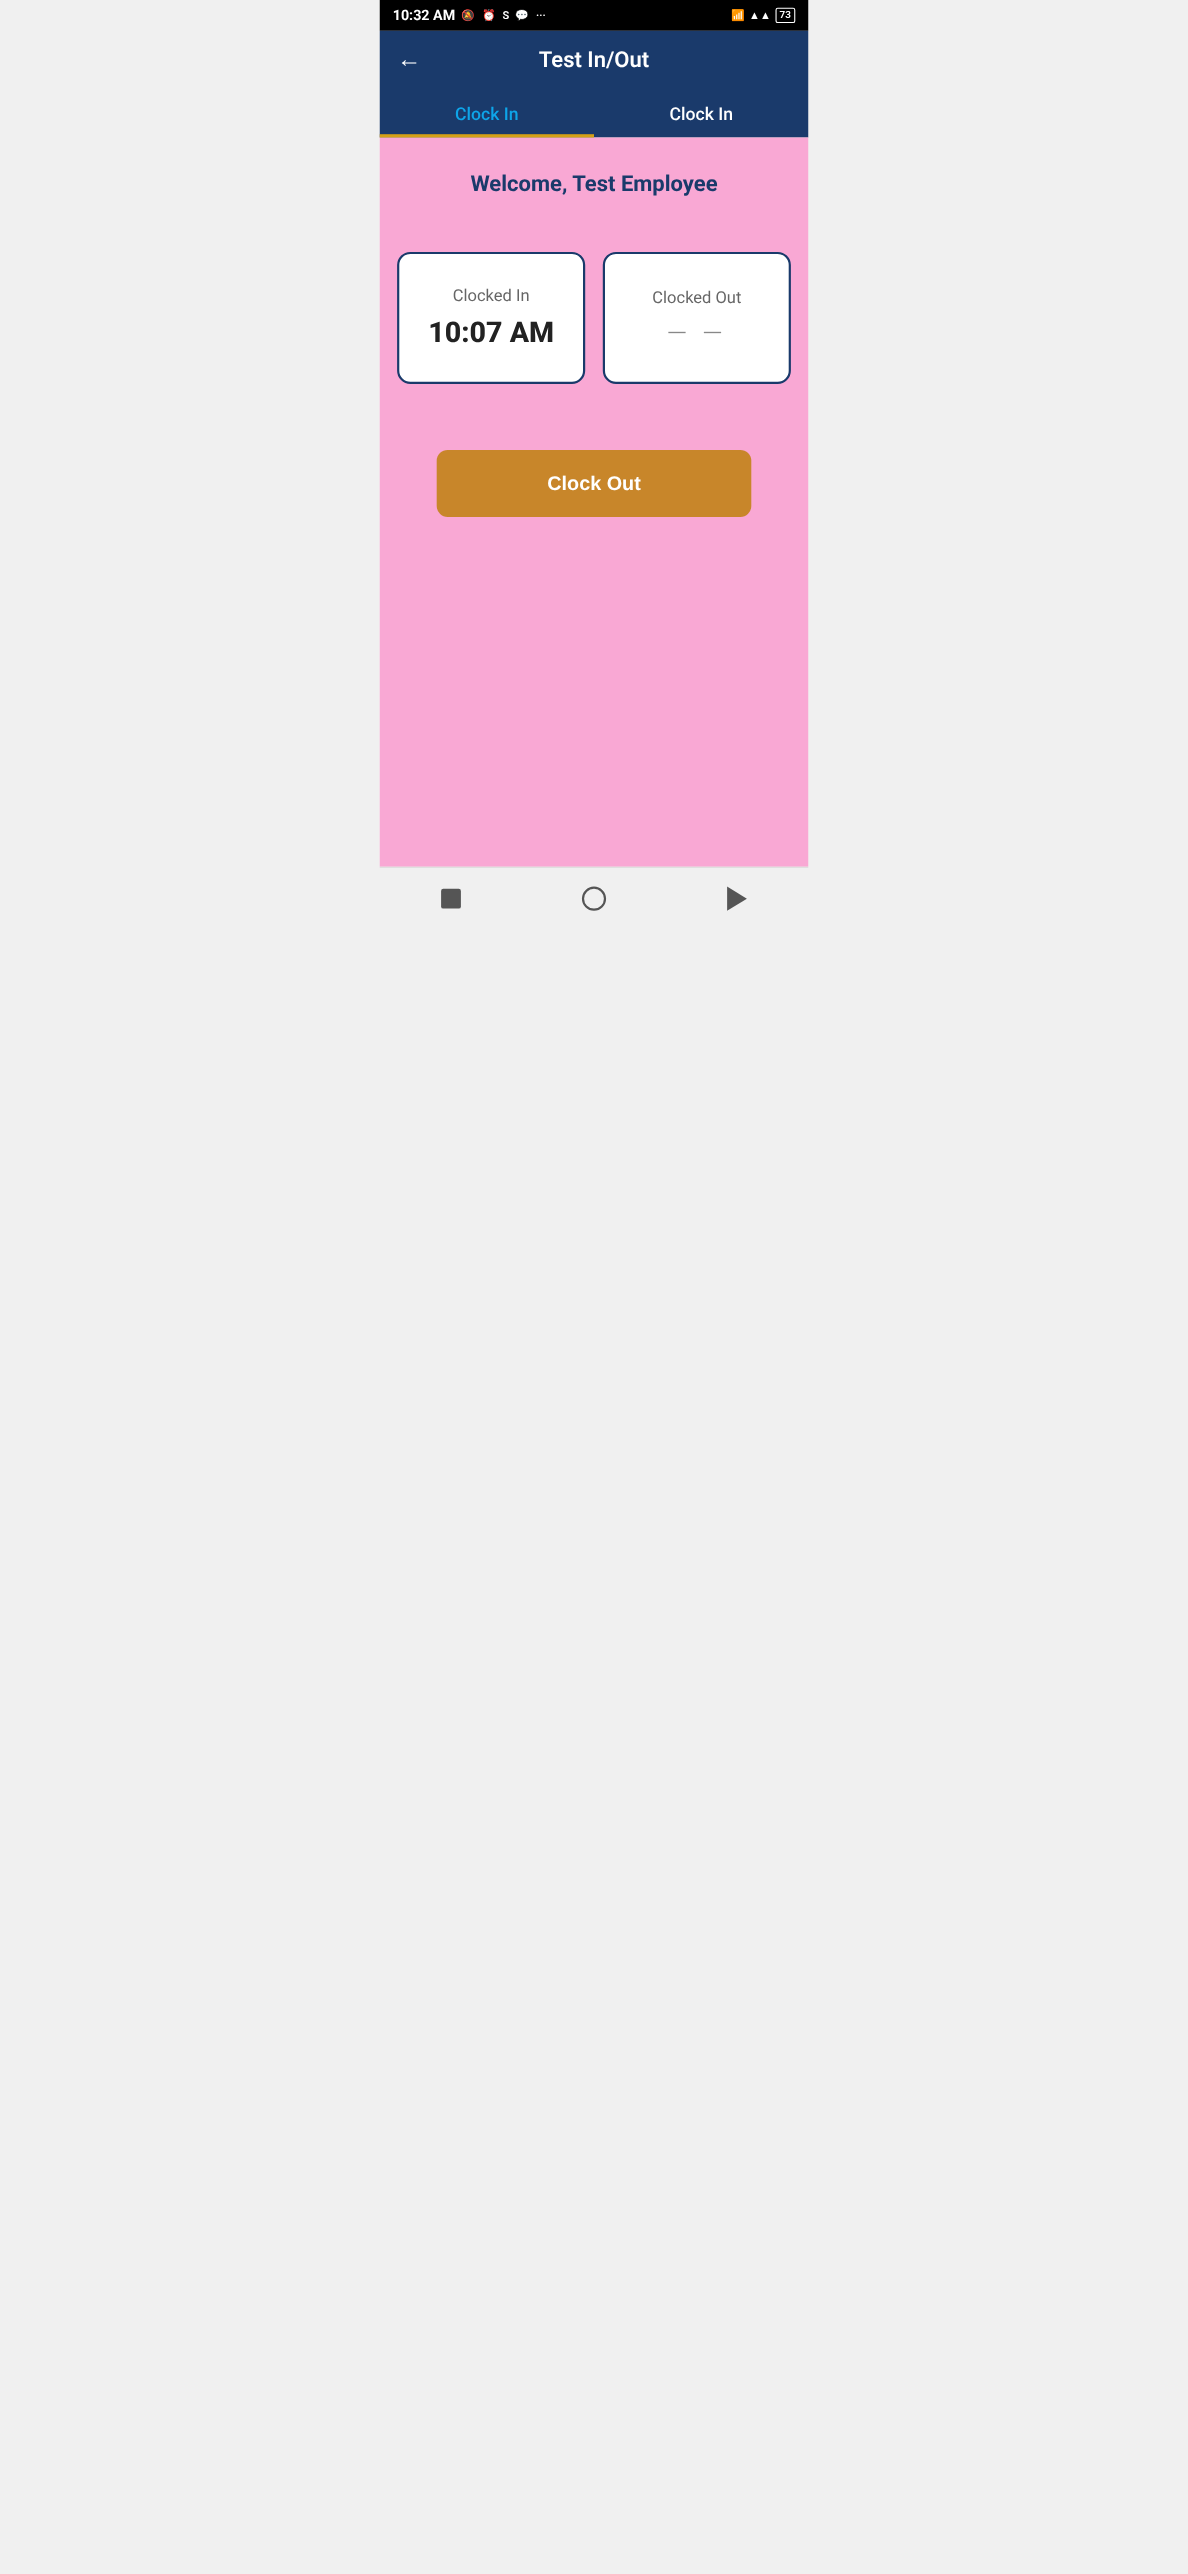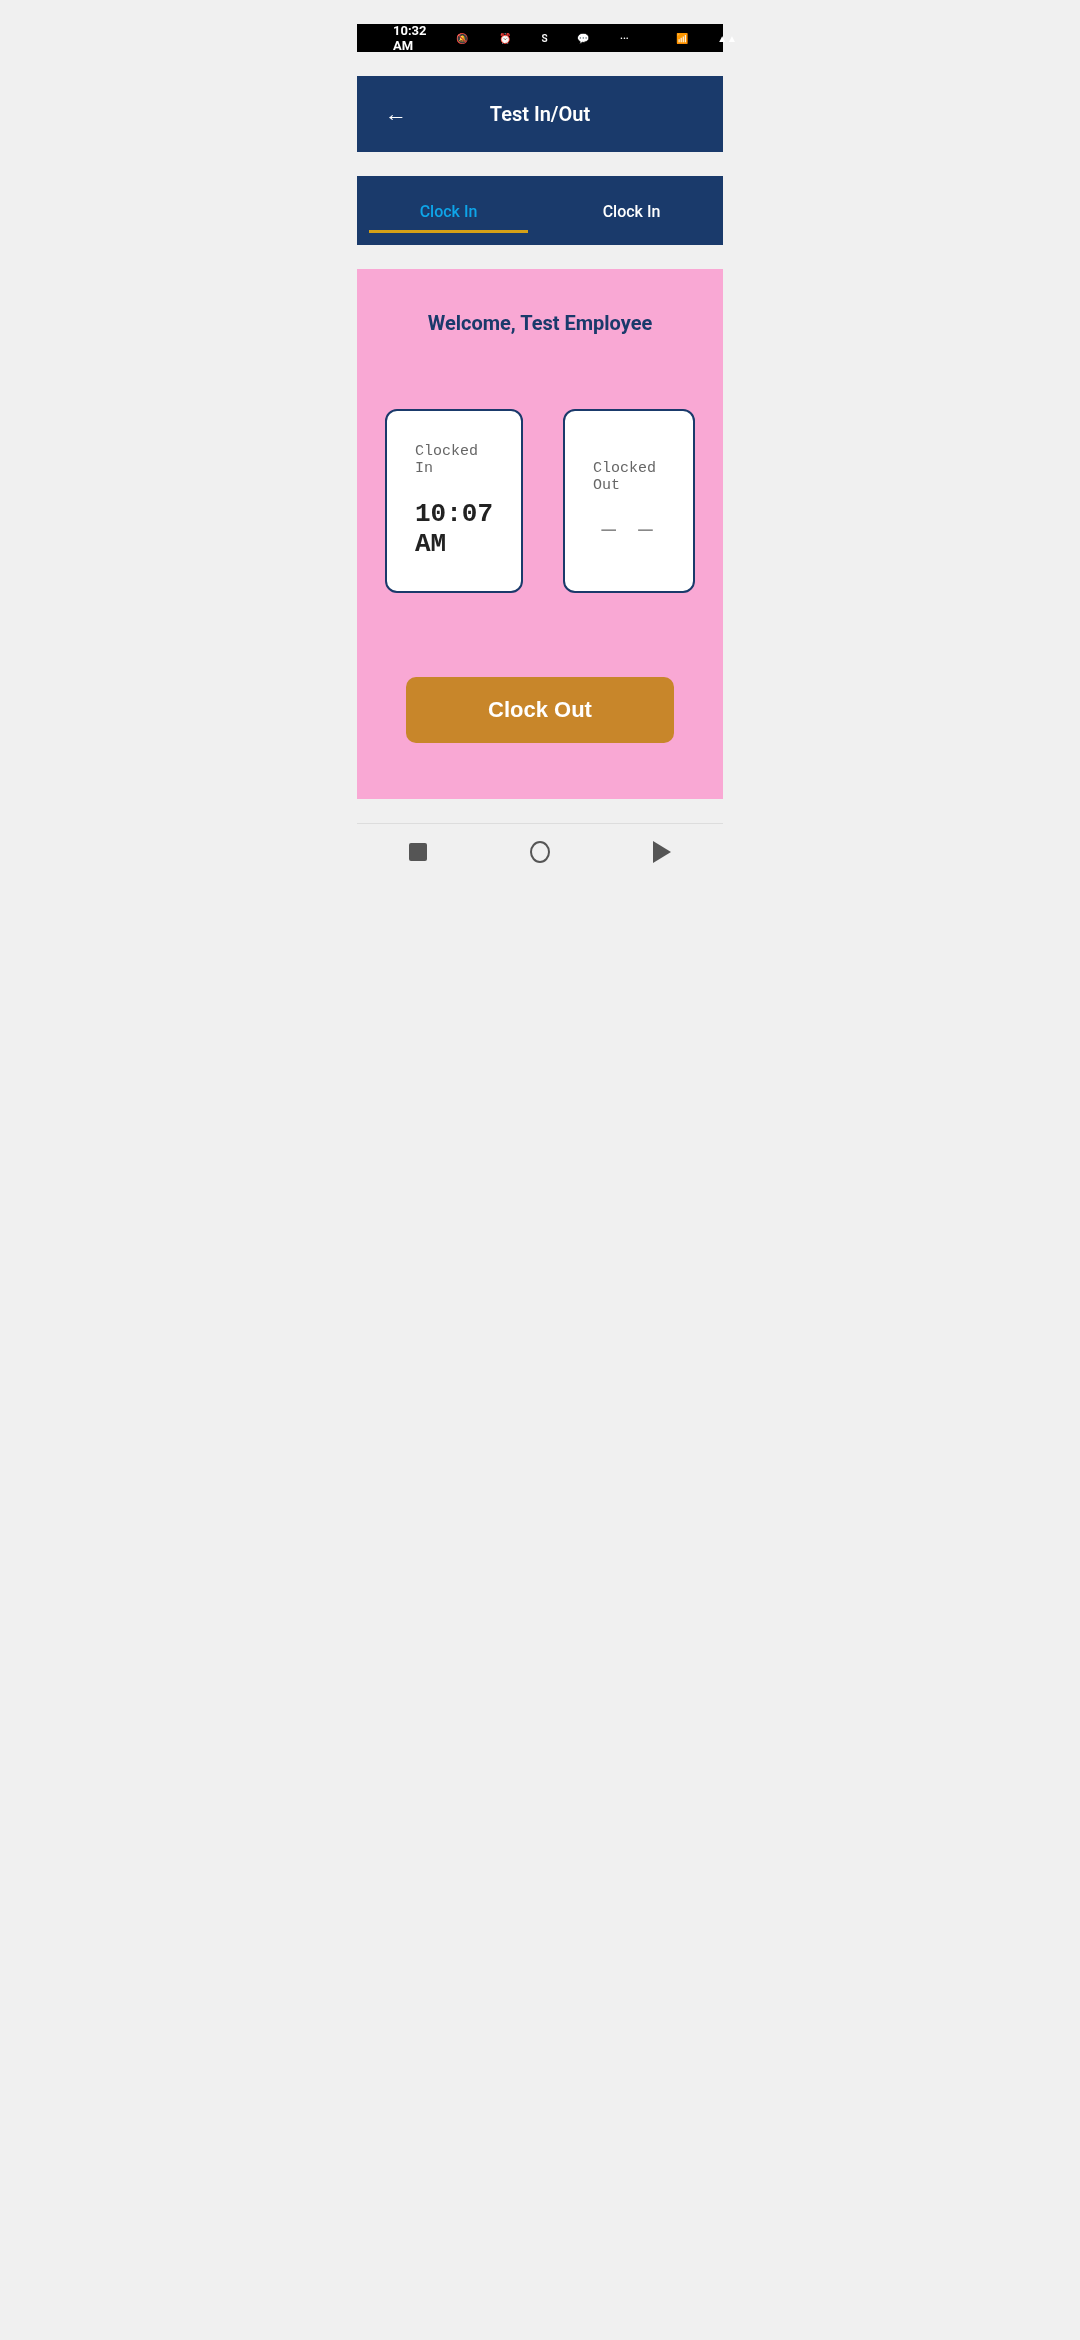--- a/index.html
+++ b/index.html
@@ -1,17 +1,17 @@
 <!DOCTYPE html>
 <html><head>
   <meta charset="utf-8">
   <meta name="viewport" content="width=device-width, initial-scale=1.0">
   <style>
     * {
-      margin: 12px;
+      margin: 0;
       padding: 0;
       box-sizing: border-box;
     }
 
     body {
       width: 390px;
       min-height: 844px;
       background: #f0f0f0;
       font-family: -apple-system, BlinkMacSystemFont, 'Segoe UI', Roboto, sans-serif;
       display: flex;
@@ -154,21 +154,20 @@
       flex: 1;
       background: #fff;
       border: 2px solid #1a3a6b;
       border-radius: 12px;
       padding: 20px 16px;
       display: flex;
       flex-direction: column;
       align-items: center;
       justify-content: center;
       min-height: 120px;
-      font-family: Liberation Mono, monospace;
     }
 
     .clock-card-label {
       color: #666;
       font-size: 15px;
       font-weight: 400;
       margin-bottom: 10px;
     }
 
     .clock-card-value {
@@ -184,21 +183,21 @@
       letter-spacing: 4px;
     }
 
     
     .clock-out-btn {
       background: #c8862a;
       color: #fff;
       border: none;
       border-radius: 10px;
       padding: 20px 60px;
-      font-size: 22px;
+      font-size: 18px;
       font-weight: 600;
       cursor: pointer;
       width: 80%;
       text-align: center;
     }
 
     
     .bottom-nav {
       background: #f0f0f0;
       height: 56px;

